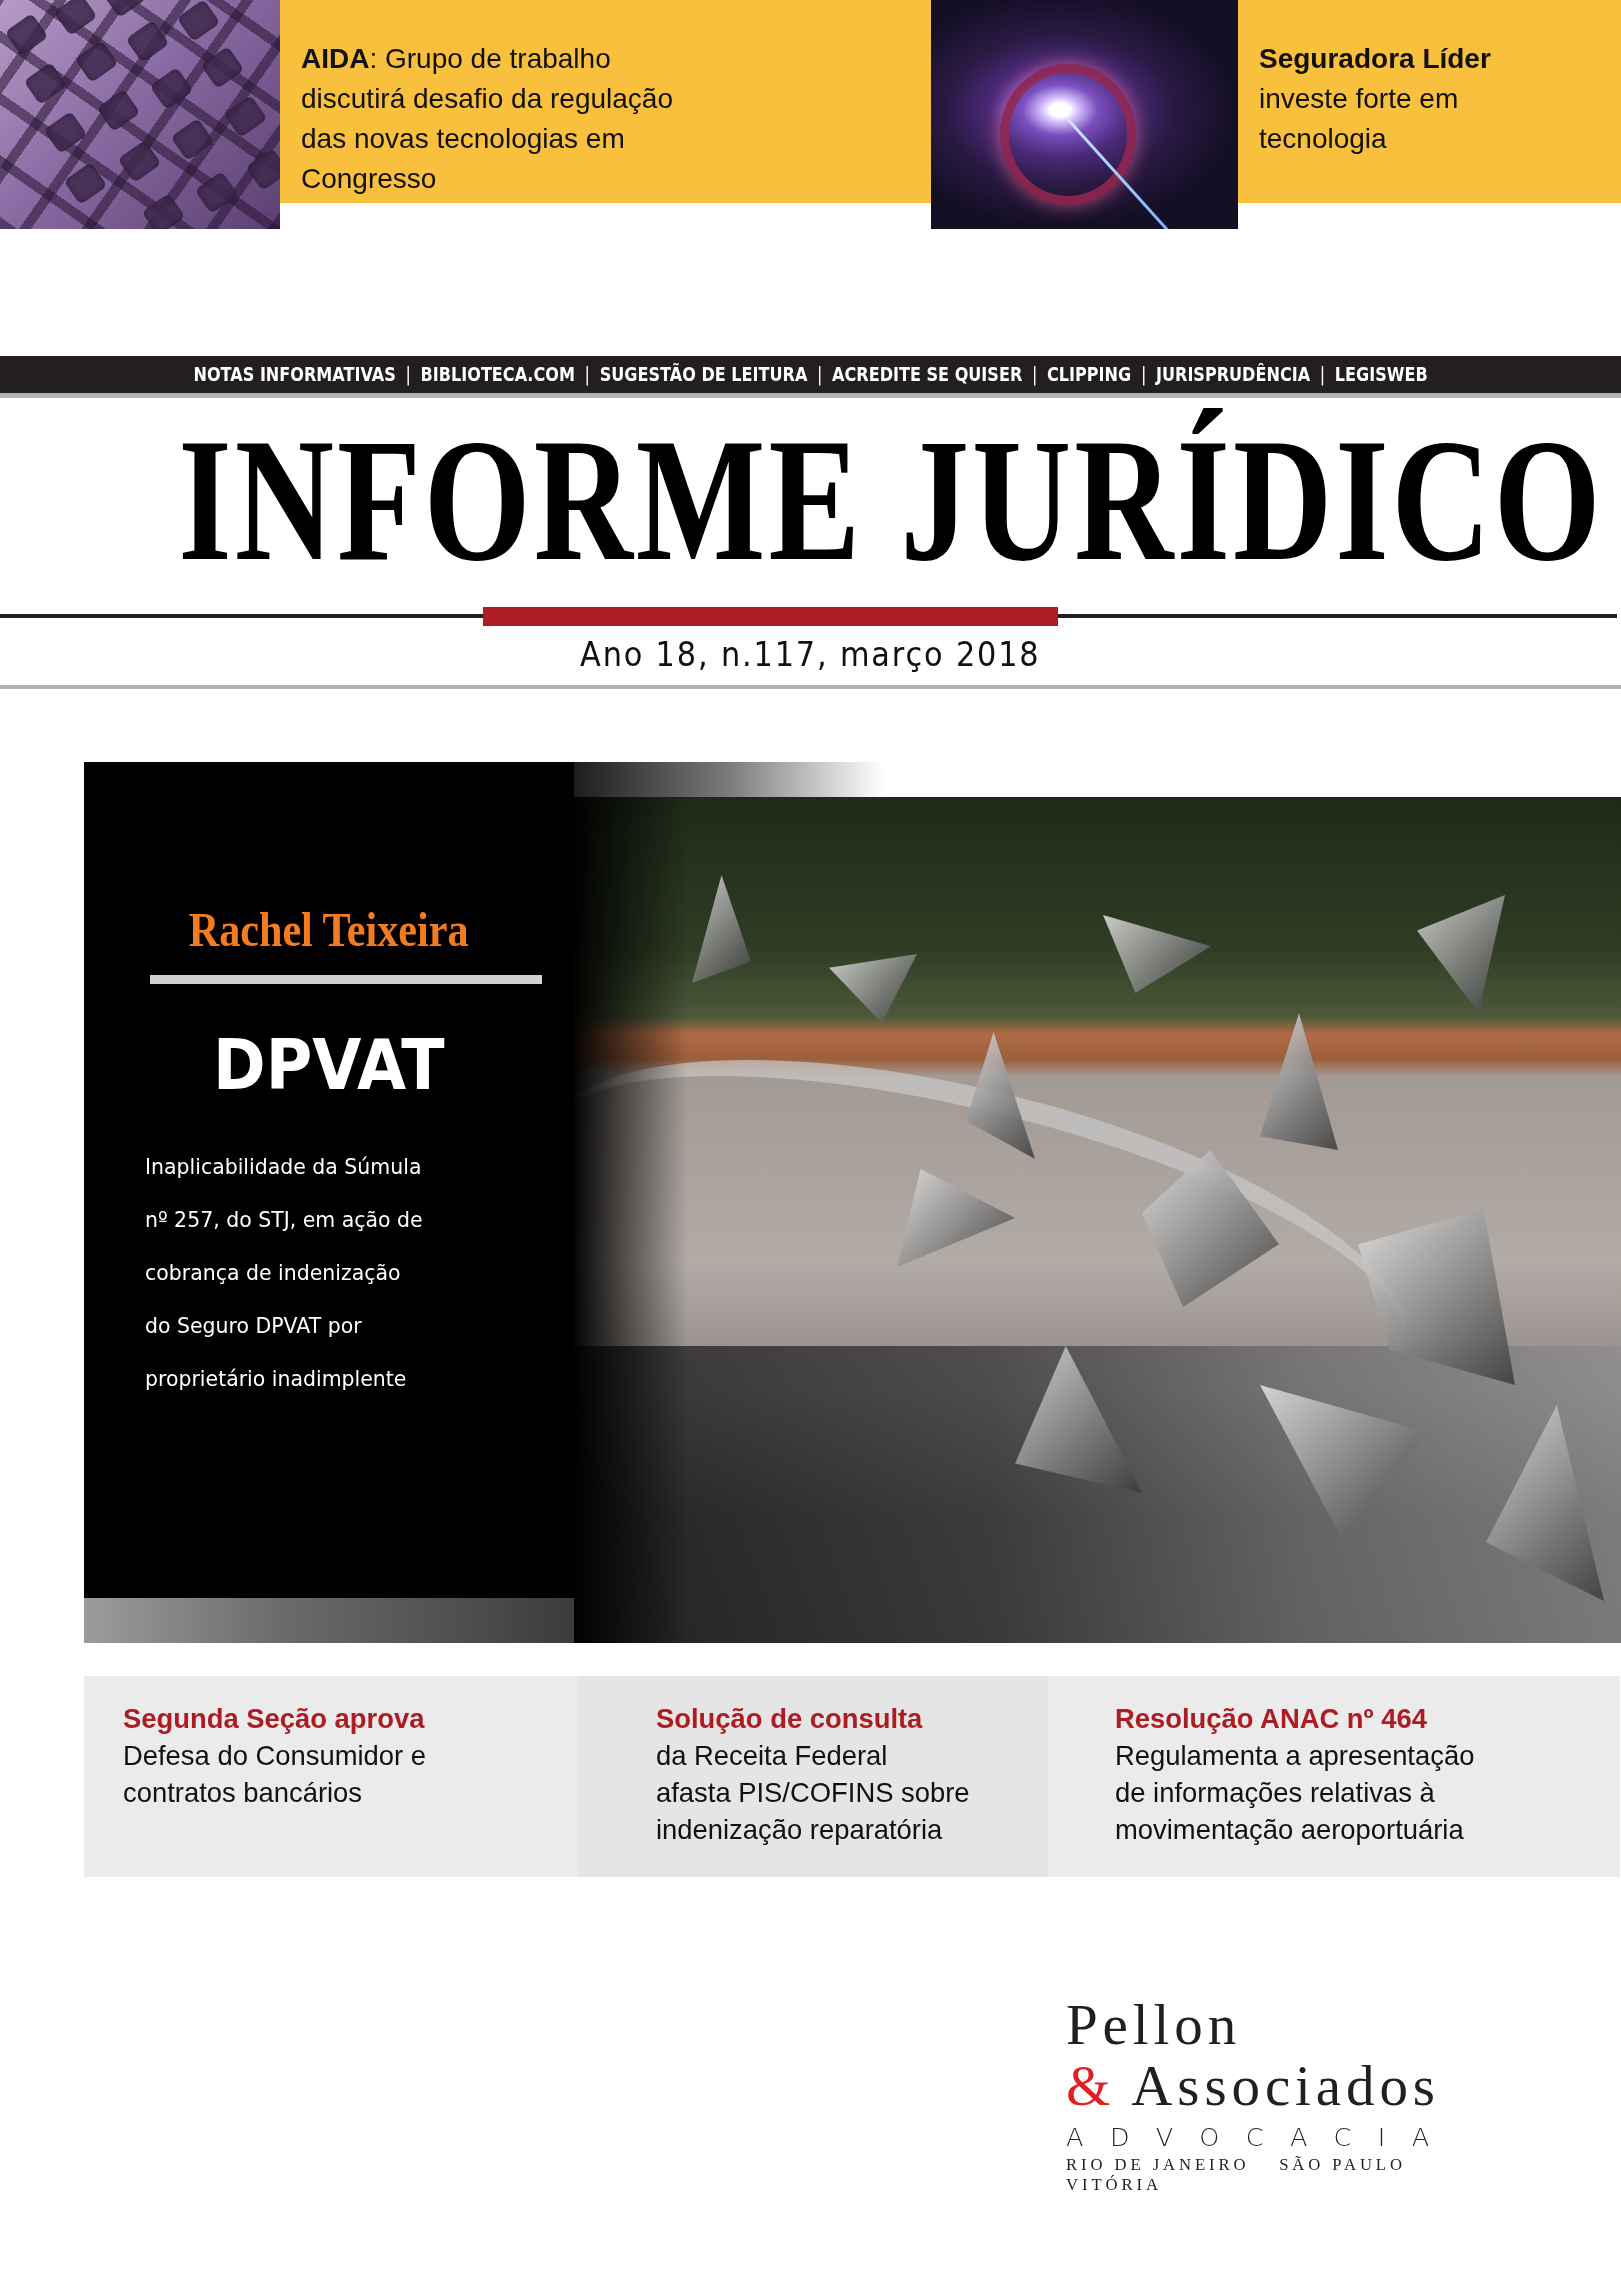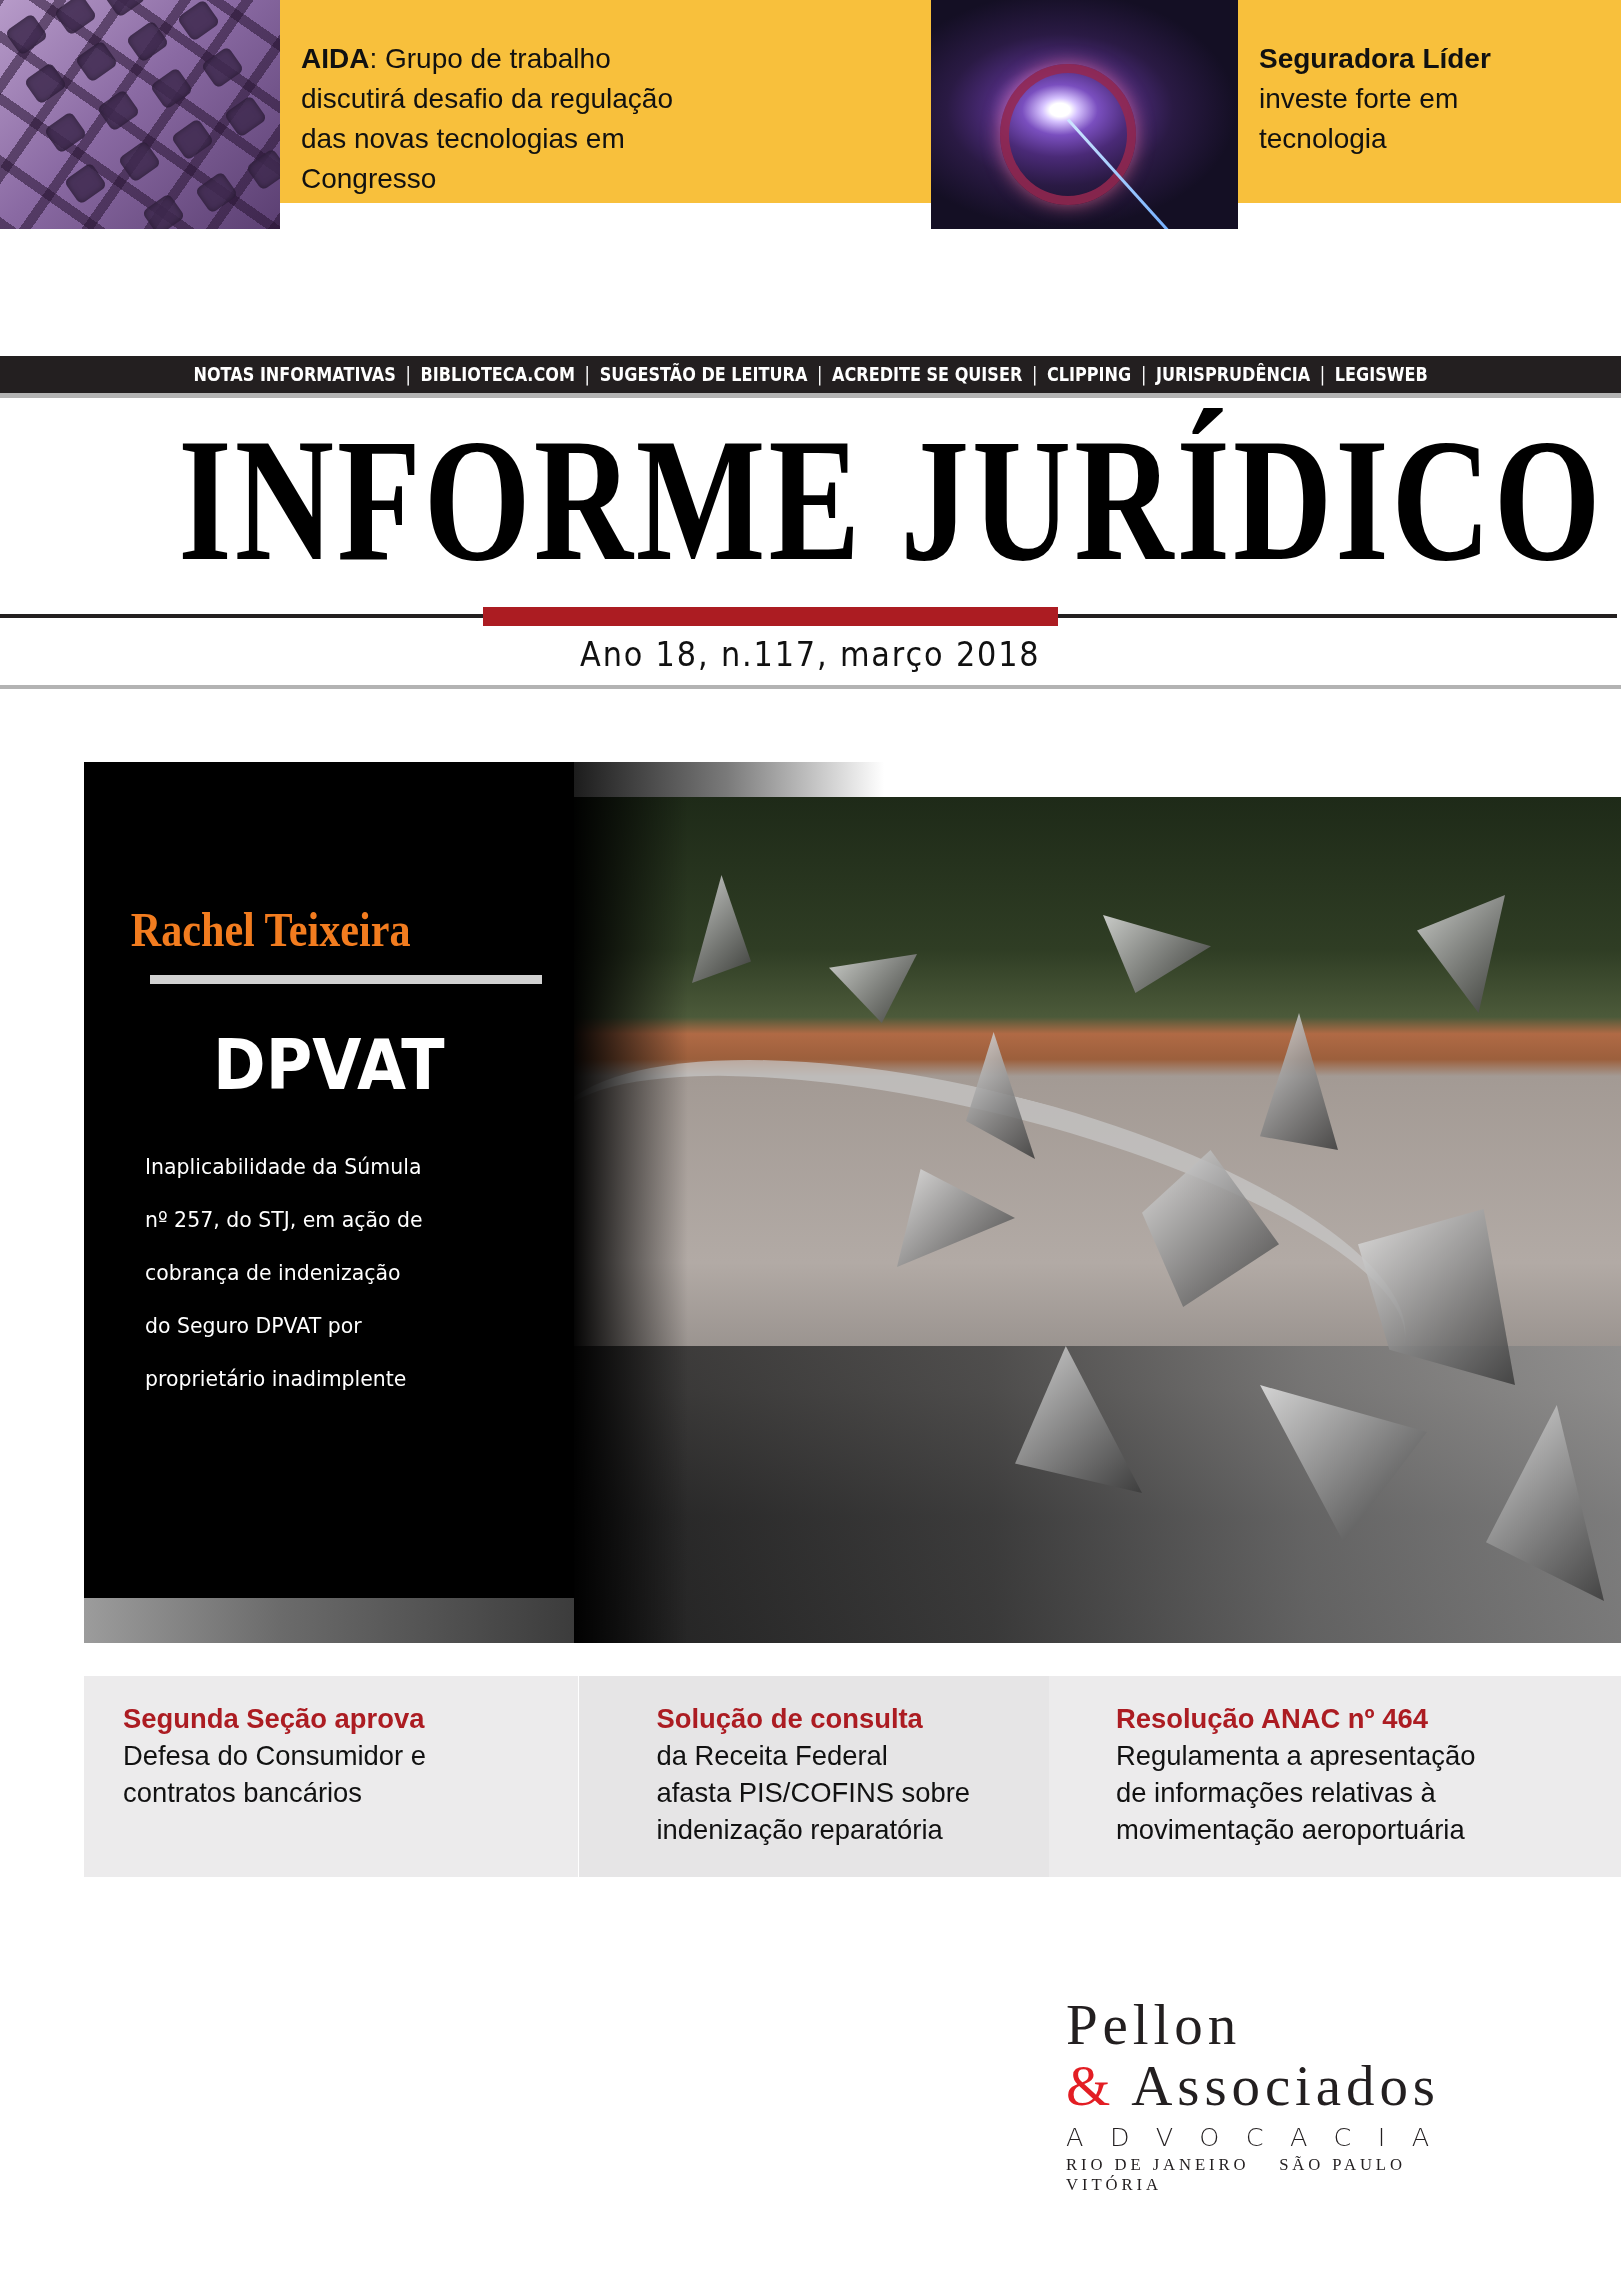--- a/index.html
+++ b/index.html
@@ -42,30 +42,30 @@
     .feature-photo { position: absolute; left: 490px; top: 35px; width: 1047px; height: 846px; overflow: hidden;
       background:
         linear-gradient(180deg, #1e2a18 0%, #2f3d24 18%, #4c5a3a 26%, #b06a45 28%, #9c5f3c 31%, #a39a94 33%, #b2aaa5 55%, #8f8985 70%, #3a3838 85%, #2b2a2a 100%); }
     .feature-photo .shard { position: absolute; background: linear-gradient(135deg, #e5e5e5, #7d7d7d 60%, #3a3a3a); opacity: .85; }
     .feature-photo .car-edge { position: absolute; left: -39px; top: 294px; width: 882px; height: 274px; border-top: 21.6px solid #c9c9c9; border-radius: 60% 60% 0 0; transform: rotate(14deg); opacity: .7; }
     .feature-photo .dark-bottom { position: absolute; left: 0; top: 549px; width: 1047px; height: 297px; background: linear-gradient(90deg, #1d1d1d, #3d3d3d 40%, #6f6f6f 70%, #8d8d8d); opacity: .8; }
     .feature-fade { position: absolute; left: 486px; top: 0; width: 314px; height: 35px; background: linear-gradient(90deg, #1a1a1a 0%, #7a7a7a 50%, #ffffff 100%); }
     .feature-fade-left { position: absolute; left: 486px; top: 35px; width: 118px; height: 846px; background: linear-gradient(90deg, #000 0%, rgba(0,0,0,0.6) 40%, rgba(0,0,0,0) 100%); }
     .feature-panel { position: absolute; left: 0; top: 0; width: 490px; height: 836px; background: #000; }
     .feature-bottom-strip { position: absolute; left: 0; top: 836px; width: 490px; height: 45px; background: linear-gradient(90deg, #9c9c9c, #6b6b6b 40%, #3c3c3c); }
-    .author { position: absolute; left: 0; top: 139px; width: 490px; font-family: "Liberation Serif", serif; font-weight: bold; font-size: 49px; color: #f27c1f; padding-left: 24px; }
+    .author { position: absolute; left: 0; top: 139px; width: 490px; text-align: center; font-family: "Liberation Serif", serif; font-weight: bold; font-size: 49px; color: #f27c1f; }
     .author span { display: inline-block; transform: scaleX(0.86); }
     .author-rule { position: absolute; left: 66px; top: 213px; width: 255px; height: 8.8px; background: #d1d1d1; }
     .topic { position: absolute; left: 0; top: 263px; width: 490px; text-align: center; font-family: "DejaVu Sans", sans-serif; font-weight: bold; font-size: 69px; color: #fff; }
     .topic span { display: inline-block; transform: scaleX(0.92); }
     .feature-desc { position: absolute; left: 61px; top: 378px; width: 549px; font-family: "DejaVu Sans", sans-serif; font-size: 22px; line-height: 53px; color: #fff; }
     .feature-desc div { white-space: nowrap; transform: scaleX(0.93); transform-origin: left center; }
 
     
-    .teasers { position: absolute; left: 84px; top: 1676px; width: 1537px; height: 201px; display: flex; justify-content: space-between; }
+    .teasers { position: absolute; left: 84px; top: 1676px; width: 1537px; height: 201px; display: flex; }
     .teaser { height: 201px; box-sizing: border-box; padding-top: 23.5px; font-size: 27.4px; line-height: 37px; color: #111; }
     .teaser .t-title { color: #ac1c22; font-weight: bold; }
     .teaser.t1 { width: 494px; background: #ecebec; padding-left: 39px; }
     .teaser.t2 { width: 470px; background: #e6e5e6; padding-left: 78px; }
     .teaser.t3 { width: 572px; background: #ecebec; padding-left: 67px; }
 
     
     .logo { position: absolute; left: 1066px; top: 1996px; width: 470px; font-family: "Liberation Serif", serif; color: #231f20; }
     .logo .l1 { font-size: 57px; line-height: 57px; letter-spacing: 4.9px; }
     .logo .l2 { font-size: 57px; line-height: 61px; letter-spacing: 4.9px; margin-top: 2px; }

